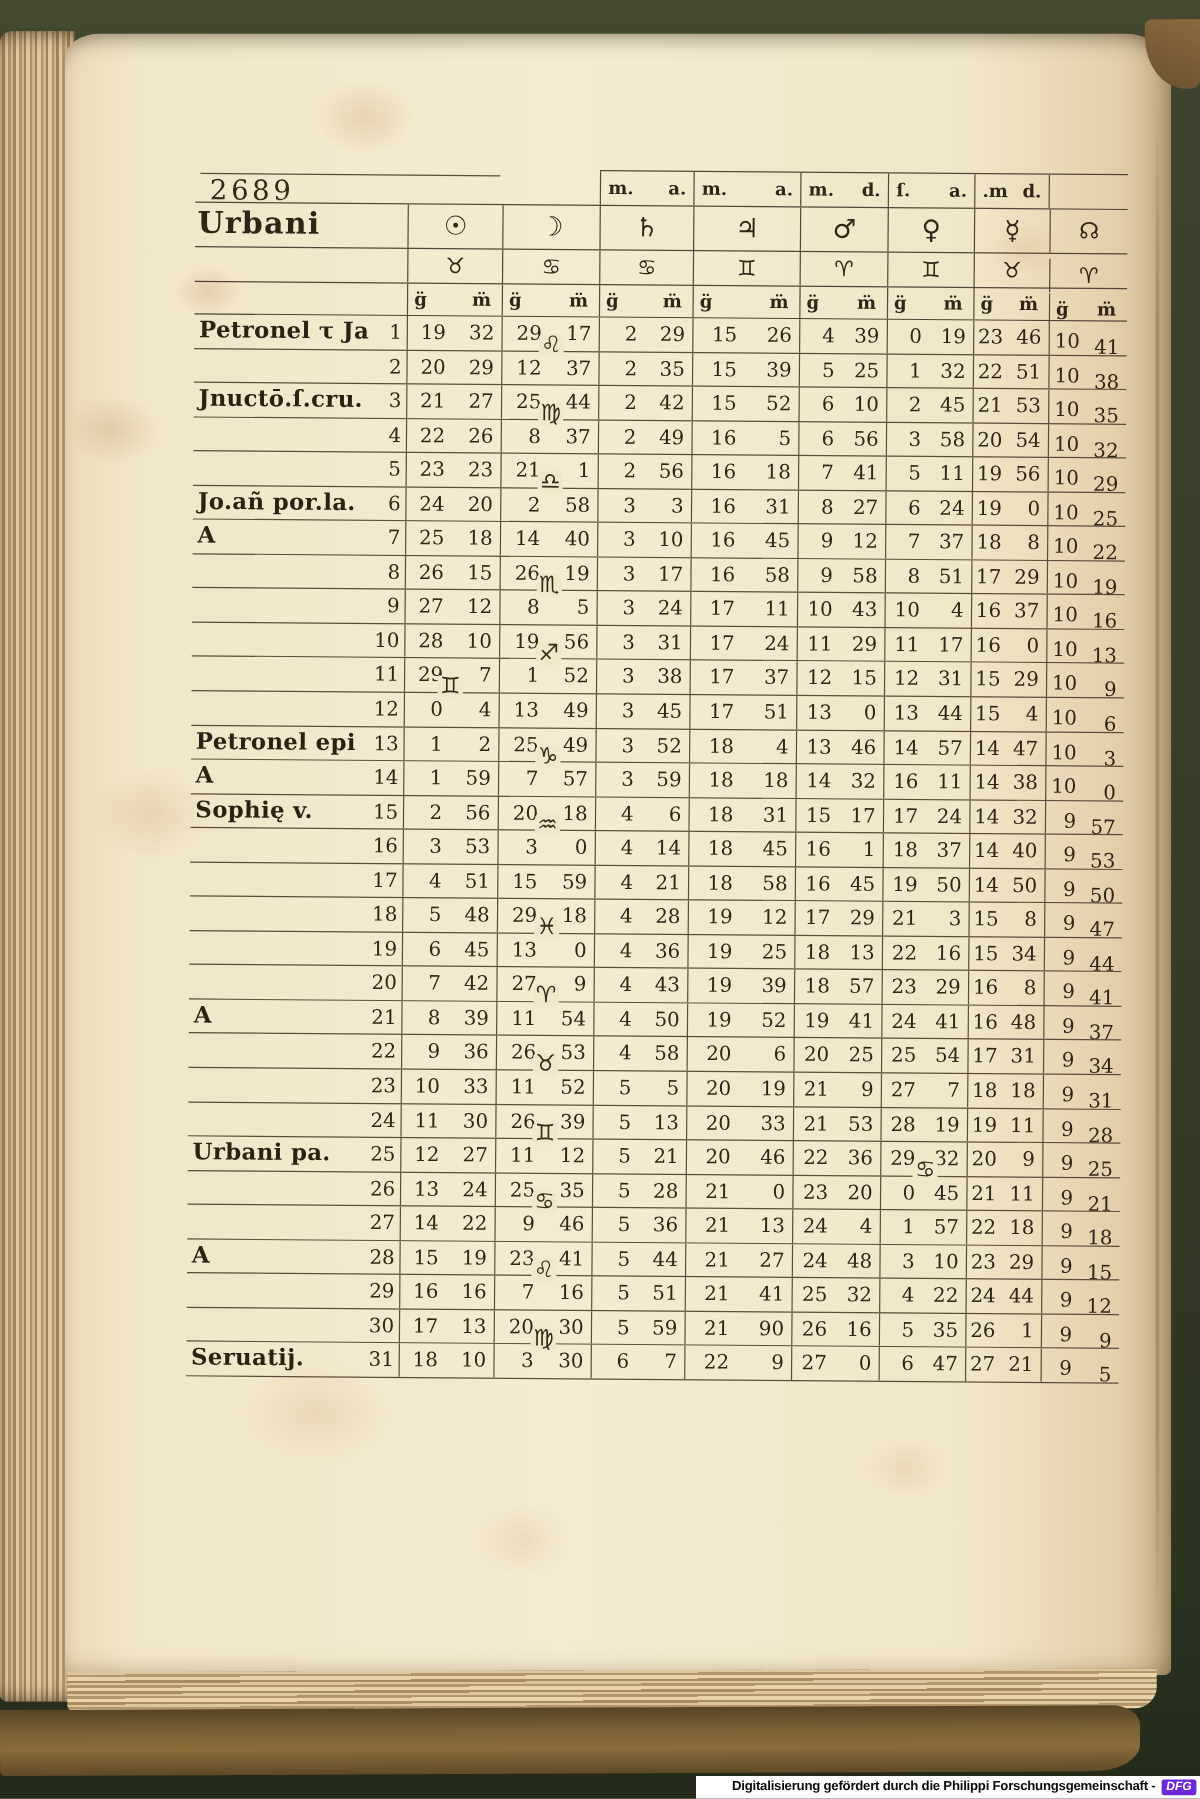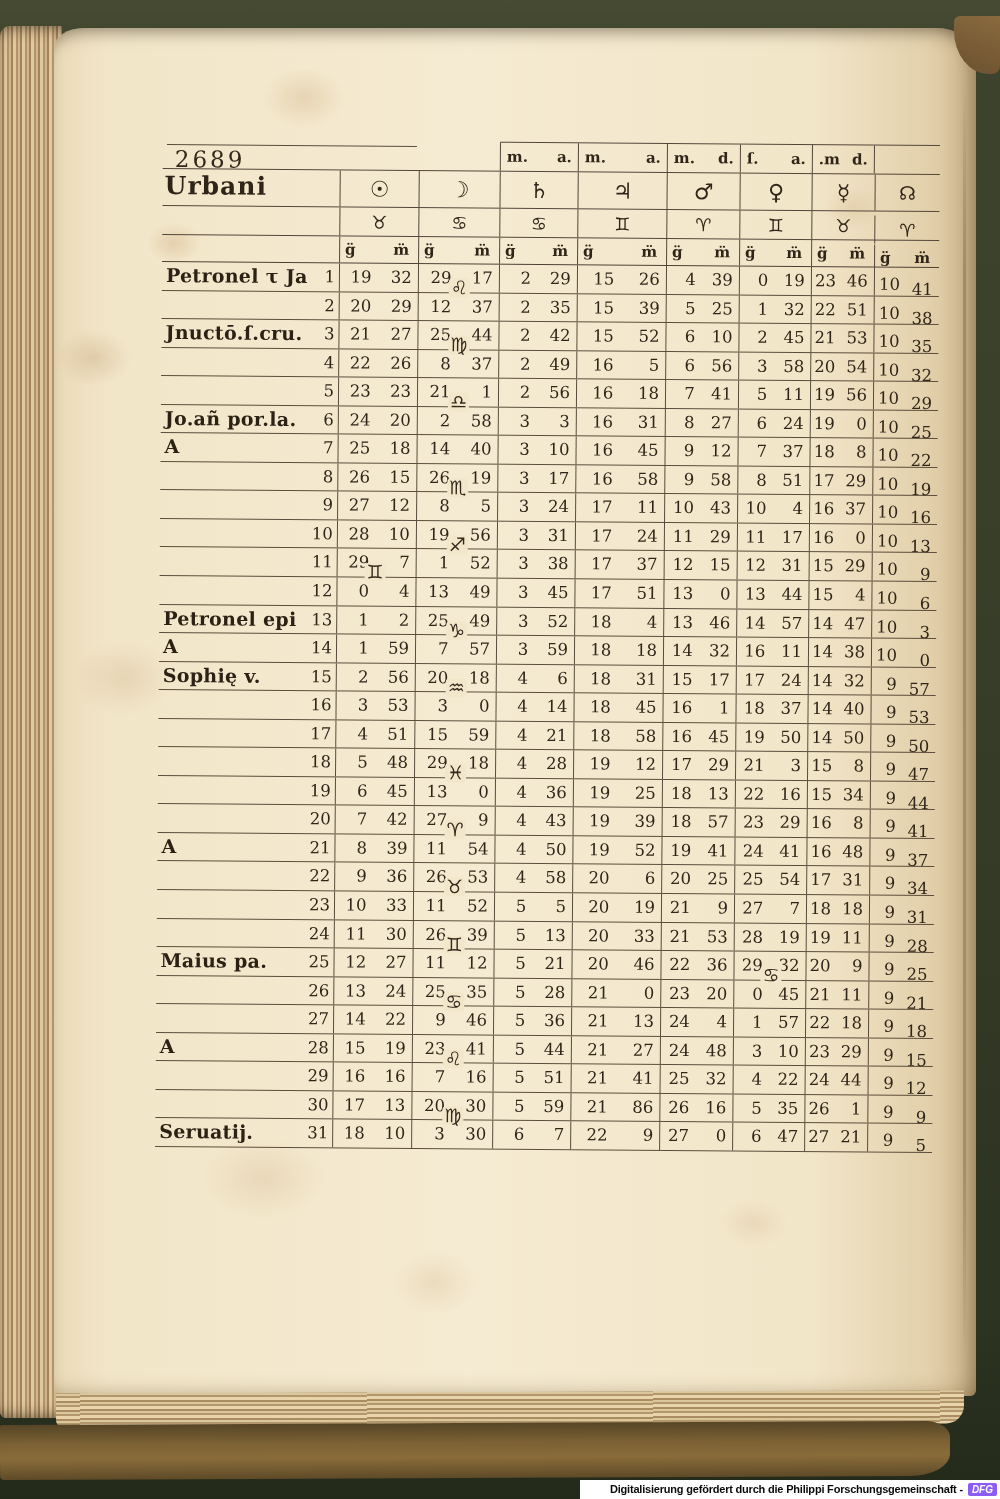--- a/index.html
+++ b/index.html
@@ -89,21 +89,21 @@
   .zover{position:absolute;top:14px;z-index:2;font-family:"DejaVu Sans",sans-serif;font-size:19px;
          line-height:19px;background:#f3e7cb;padding:0 2px;border-radius:4px;color:#32281b;}
   .nodeshift{transform:translateY(4px);}
   
   .caption-strip{
     position:absolute;left:580px;top:1480px;width:420px;height:19px;background:#ffffff;
     display:flex;align-items:center;justify-content:flex-end;gap:5px;
     padding-right:3px;box-sizing:border-box;
   }
   .caption-text{font:700 11px/1 "Liberation Sans",sans-serif;color:#0a0a0a;letter-spacing:-.2px;}
-  .dfg-logo{background:#8b5cf6;color:#fff;font:italic 700 10px/13px "Liberation Sans",sans-serif;
+  .dfg-logo{background:#6d28d9;color:#fff;font:italic 700 10px/13px "Liberation Sans",sans-serif;
             height:13px;padding:0 4px;border-radius:2px;}
 </style>
 </head>
 <body>
 
 <div class="edges-left"></div>
 
 <div class="page">
   <div class="gutter-crease"></div>
 
@@ -1059,21 +1059,21 @@
         <div class="pair" style="width: 63px;">
           <span class="g">19</span>
           <span class="m">11</span>
         </div>
         <div class="pair nodecol" style="width: 65px;">
           <span class="g">9</span>
           <span class="m">28</span>
         </div>
       </div>
       <div class="dr">
-        <div class="c-label">Maius pa.</div>
+        <div class="c-label">Urbani pa.</div>
         <div class="c-day">25</div>
         <div class="pair" style="width: 79px;">
           <span class="g">12</span>
           <span class="m">27</span>
         </div>
         <div class="pair" style="width: 81px;">
           <span class="g">11</span>
           <span class="m">12</span>
         </div>
         <div class="pair" style="width: 78px;">
@@ -1259,21 +1259,21 @@
           <span class="g">20</span>
           <span class="m">30</span>
           <div class="zover" style="left: 30px;">♍</div>
         </div>
         <div class="pair" style="width: 78px;">
           <span class="g">5</span>
           <span class="m">59</span>
         </div>
         <div class="pair" style="width: 89px;">
           <span class="g">21</span>
-          <span class="m">86</span>
+          <span class="m">90</span>
         </div>
         <div class="pair" style="width: 73px;">
           <span class="g">26</span>
           <span class="m">16</span>
         </div>
         <div class="pair" style="width: 72px;">
           <span class="g">5</span>
           <span class="m">35</span>
         </div>
         <div class="pair" style="width: 63px;">

